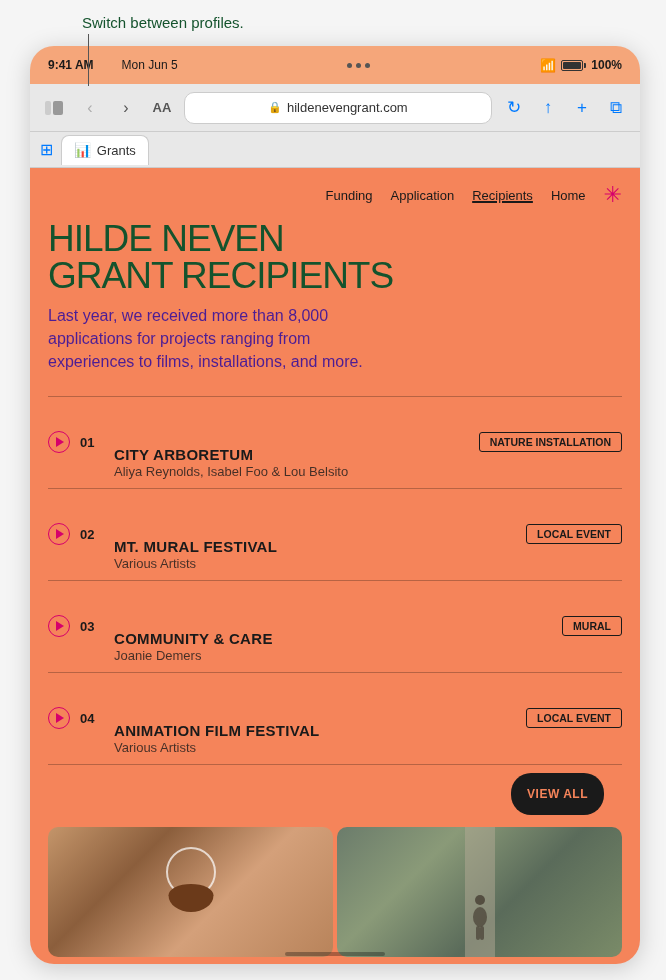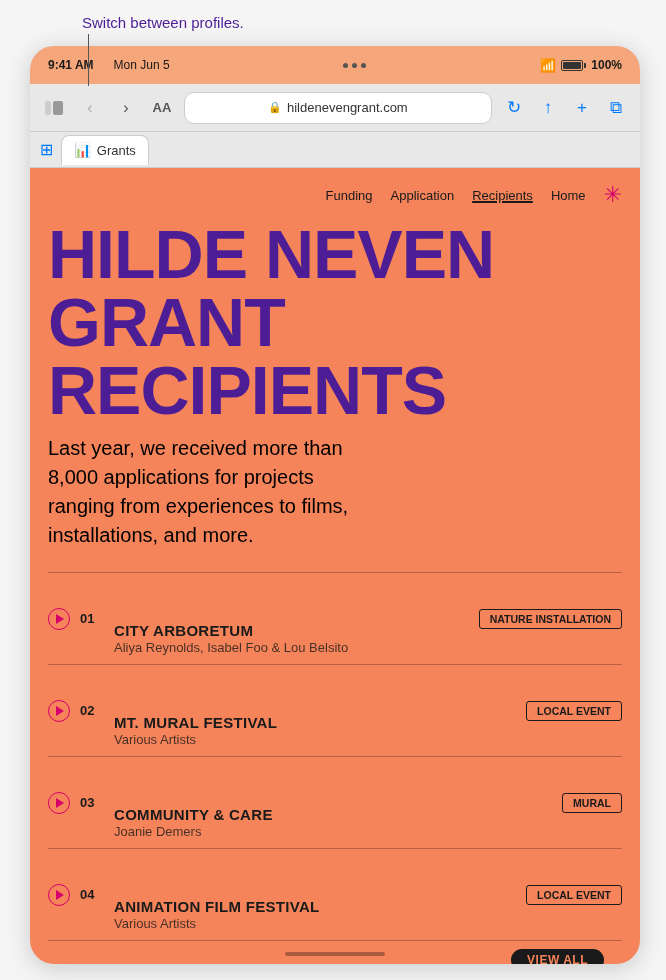--- a/index.html
+++ b/index.html
@@ -12,21 +12,21 @@
       overflow: hidden;
       position: relative;
     }
 
     
     .tooltip {
       position: absolute;
       top: 14px;
       left: 82px;
       font-size: 15px;
-      color: #4c1d95;
+      color: #14532d;
       white-space: nowrap;
       z-index: 10;
     }
     .tooltip-line {
       position: absolute;
       top: 34px;
       left: 88px;
       width: 1px;
       height: 52px;
       background: #555;
@@ -226,30 +226,30 @@
       font-size: 22px;
       color: #d6006b;
       cursor: pointer;
     }
 
     
     .hero {
       padding: 4px 18px 10px 18px;
     }
     .hero-title {
-      font-size: 68px;
-      font-weight: 700;
-      color: #4c1d95;
+      font-size: 37px;
+      font-weight: 400;
+      color: #14532d;
       line-height: 1.0;
       text-transform: uppercase;
       letter-spacing: -1px;
     }
     .hero-subtitle {
-      font-size: 20px;
-      color: #000000;
+      font-size: 16px;
+      color: #4c1d95;
       margin-top: 10px;
       max-width: 320px;
       line-height: 1.45;
     }
 
     
     .recipients-list {
       margin: 12px 18px 0 18px;
     }
     .recipient-row {
@@ -311,21 +311,21 @@
       font-weight: 600;
       color: #1a1a1a;
       white-space: nowrap;
       flex-shrink: 0;
     }
     .view-all-btn {
       background: #1a1a1a;
       color: #f5845a;
       font-size: 12px;
       font-weight: 700;
-      padding: 4px 16px;
+      padding: 14px 16px;
       border-radius: 20px;
       cursor: pointer;
       letter-spacing: 0.5px;
     }
 
     
     .gallery {
       display: flex;
       margin-top: 12px;
       gap: 4px;
@@ -410,21 +410,21 @@
 <body>
 
 <div class="tooltip">Switch between profiles.</div>
 <div class="tooltip-line"></div>
 
 <div class="ipad-frame">
 
   <div class="status-bar">
     <div class="status-left">
       <span>9:41 AM</span>
-      <span style="margin-left:16px;font-weight:400;">Mon Jun 5</span>
+      <span style="margin-left:24px;font-weight:400;">Mon Jun 5</span>
     </div>
     <div class="status-center">
       <div class="status-dot"></div>
       <div class="status-dot"></div>
       <div class="status-dot"></div>
     </div>
     <div class="status-right">
       <span class="wifi-icon">📶</span>
       <div class="battery">
         <div class="battery-body">

